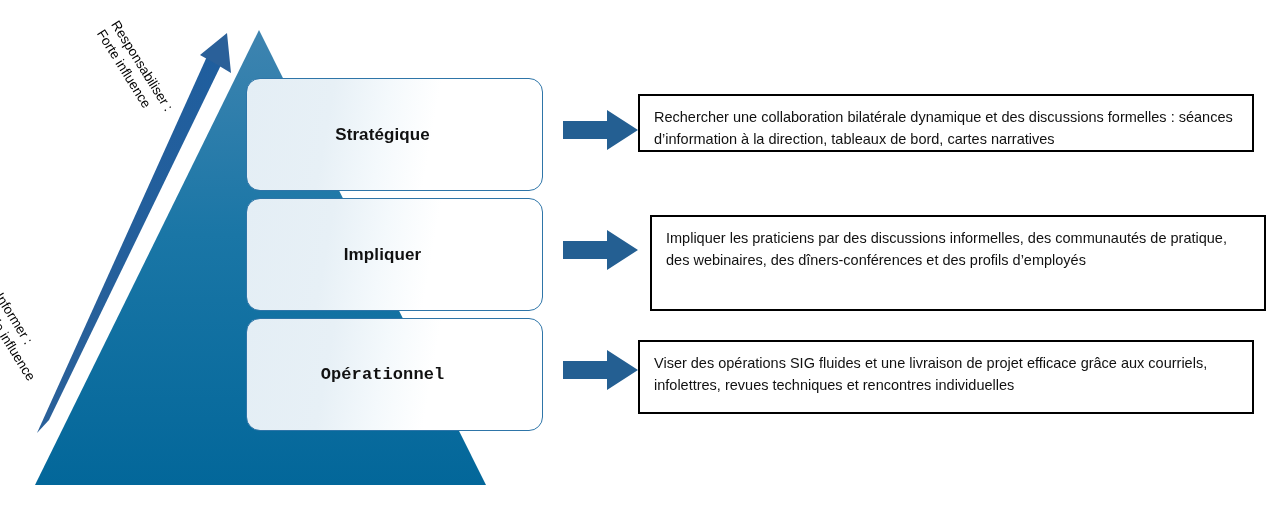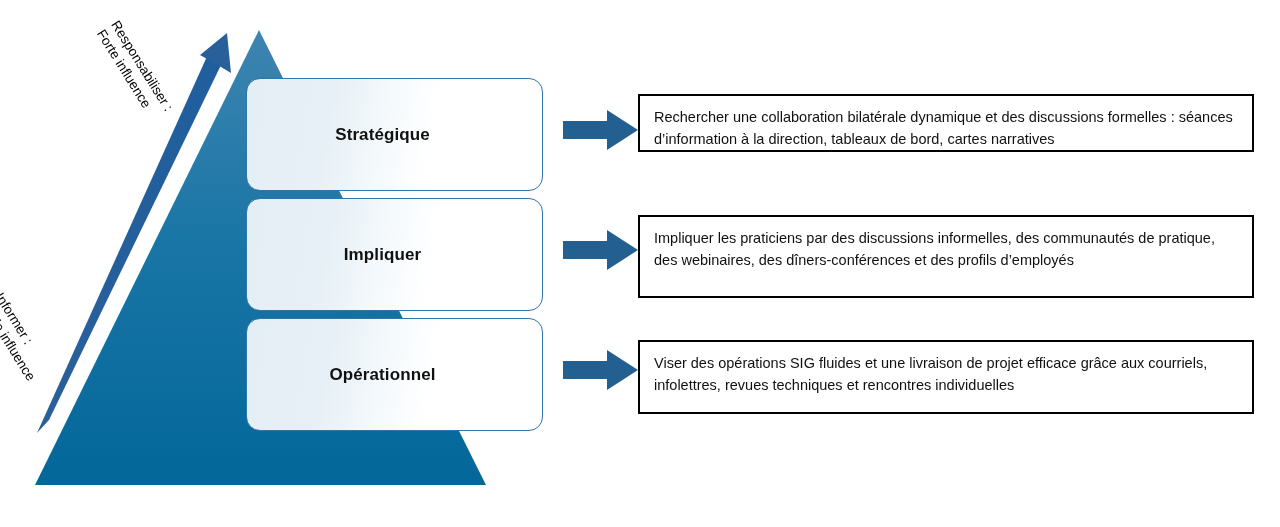--- a/index.html
+++ b/index.html
@@ -71,21 +71,21 @@
   }
   .tier-label {
     font-size: 17px;
     font-weight: bold;
     color: #111111;
     letter-spacing: 0.1px;
     transform: translateX(-12px);
   }
   #tier-1 { top:  78px; }
   #tier-2 { top: 198px; }
-  #tier-3 { top: 318px; }
+  #tier-3 { top: 318px; font-family: Liberation Mono, monospace; }
 
   
   .connector {
     position: absolute;
     width: 76px;
     height: 44px;
     left: 563px;
   }
   #connector-1 { top: 108px; }
   #connector-2 { top: 228px; }
@@ -101,21 +101,21 @@
     background: #ffffff;
     padding: 10px 12px 10px 14px;
   }
   .desc-text {
     font-size: 14.5px;
     line-height: 1.55;
     color: #111111;
     display: block;
   }
   #desc-1 { top:  94px; height: 58px; }
-  #desc-2 { top: 215px; height: 83px; }
+  #desc-2 { top: 215px; height: 96px; margin-left: 12px; }
   #desc-3 { top: 340px; height: 74px; }
 </style>
 </head>
 <body>
 
 <div id="canvas">
 
   <svg id="figure-svg" viewBox="0 0 1280 527" xmlns="http://www.w3.org/2000/svg">
     <defs>
       <linearGradient id="pyrGrad" x1="0" y1="0" x2="0" y2="1">

